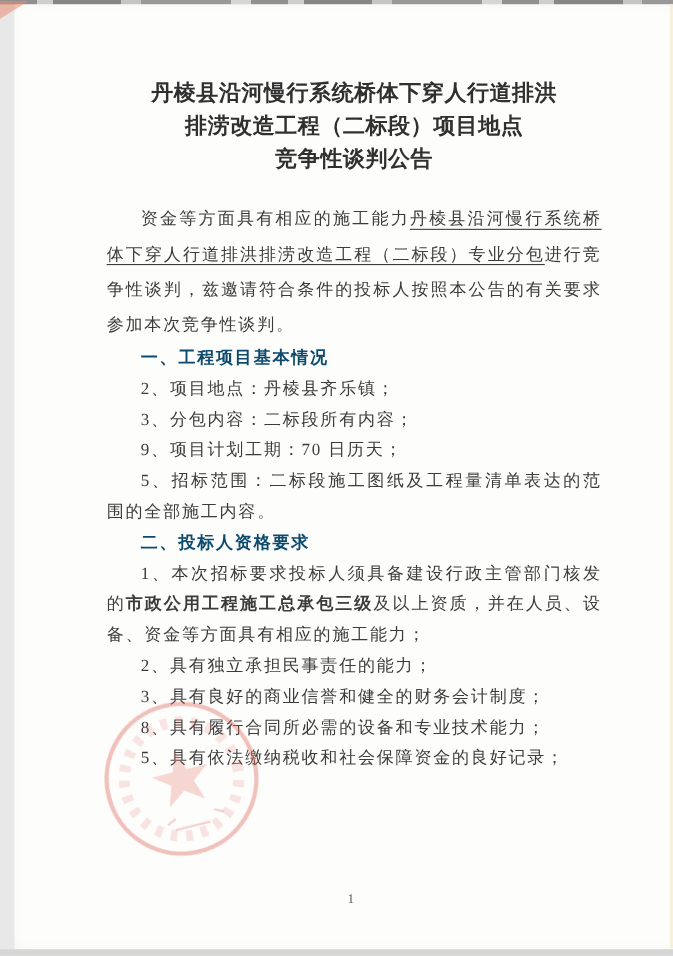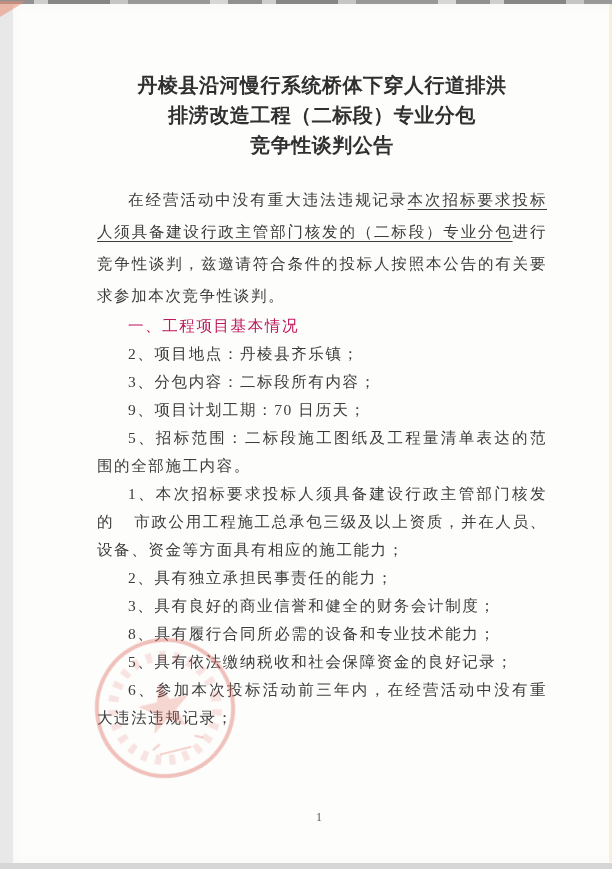--- a/index.html
+++ b/index.html
@@ -44,23 +44,23 @@
     text-align:center;font-weight:bold;
     font-size:20px;line-height:30px;letter-spacing:.5px;
     color:#303030;margin:0 0 24px 0;
   }
   .para{
     margin:0;font-size:15.5px;letter-spacing:1.6px;
     text-align:justify;text-indent:2em;
   }
   .intro{line-height:32px;}
   .body-line{line-height:28px;}
-  .heading{font-weight:normal;color:#be185d;}
+  .heading{font-weight:bold;color:#0c4a6e;}
   .uline{text-decoration:underline;text-underline-offset:4px;}
-  .bold-seg{font-weight:normal;margin-left:20px;}
+  .bold-seg{font-weight:bold;}
   .page-number{
     position:absolute;left:0;top:806px;width:612px;
     text-align:center;font-size:12px;color:#5a5a5a;
     letter-spacing:0;
   }
   .seal{
     position:absolute;left:91px;top:634px;width:148px;height:148px;
     filter:blur(.6px);
     transform:rotate(-14deg);
     pointer-events:none;
@@ -68,38 +68,38 @@
 </style>
 </head>
 <body>
 
 <div class="scan-top-strip"></div>
 <div class="paper">
 
   <div class="content">
 
     <h1 class="doc-title"><span>丹棱县沿河慢行系统桥体下穿人行道排洪</span><br>
-      <span>排涝改造工程（二标段）专业分包</span><br>
+      <span>排涝改造工程（二标段）项目地点</span><br>
       <span>竞争性谈判公告</span>
     </h1>
 
-    <p class="para intro"><span>在经营活动中没有重大违法违规记录</span><span class="uline">本次招标要求投标人须具备建设行政主管部门核发的（二标段）专业分包</span><span>进行竞争性谈判，兹邀请符合条件的投标人按照本公告的有关要求参加本次竞争性谈判。</span></p>
+    <p class="para intro"><span>资金等方面具有相应的施工能力</span><span class="uline">丹棱县沿河慢行系统桥体下穿人行道排洪排涝改造工程（二标段）专业分包</span><span>进行竞争性谈判，兹邀请符合条件的投标人按照本公告的有关要求参加本次竞争性谈判。</span></p>
 
     <p class="para body-line heading">一、工程项目基本情况</p>
     <p class="para body-line">2、项目地点：丹棱县齐乐镇；</p>
     <p class="para body-line">3、分包内容：二标段所有内容；</p>
     <p class="para body-line">9、项目计划工期：70 日历天；</p>
     <p class="para body-line">5、招标范围：二标段施工图纸及工程量清单表达的范围的全部施工内容。</p>
 
+    <p class="para body-line heading">二、投标人资格要求</p>
     <p class="para body-line"><span>1、本次招标要求投标人须具备建设行政主管部门核发的</span><span class="bold-seg">市政公用工程施工总承包三级</span><span>及以上资质，并在人员、设备、资金等方面具有相应的施工能力；</span></p>
     <p class="para body-line">2、具有独立承担民事责任的能力；</p>
     <p class="para body-line">3、具有良好的商业信誉和健全的财务会计制度；</p>
     <p class="para body-line">8、具有履行合同所必需的设备和专业技术能力；</p>
     <p class="para body-line">5、具有依法缴纳税收和社会保障资金的良好记录；</p>
-    <p class="para body-line">6、参加本次投标活动前三年内，在经营活动中没有重大违法违规记录；</p>
   </div>
 
   <div class="page-number">1</div>
 </div>
 
 <svg class="seal" viewBox="0 0 148 148">
   <g fill="none" stroke="#dd6e62">
     <circle cx="74" cy="74" r="68" stroke-width="4" opacity="0.42"></circle>
     <circle cx="74" cy="74" r="52" stroke-width="10" opacity="0.18" stroke-dasharray="6 8"></circle>
   </g>

